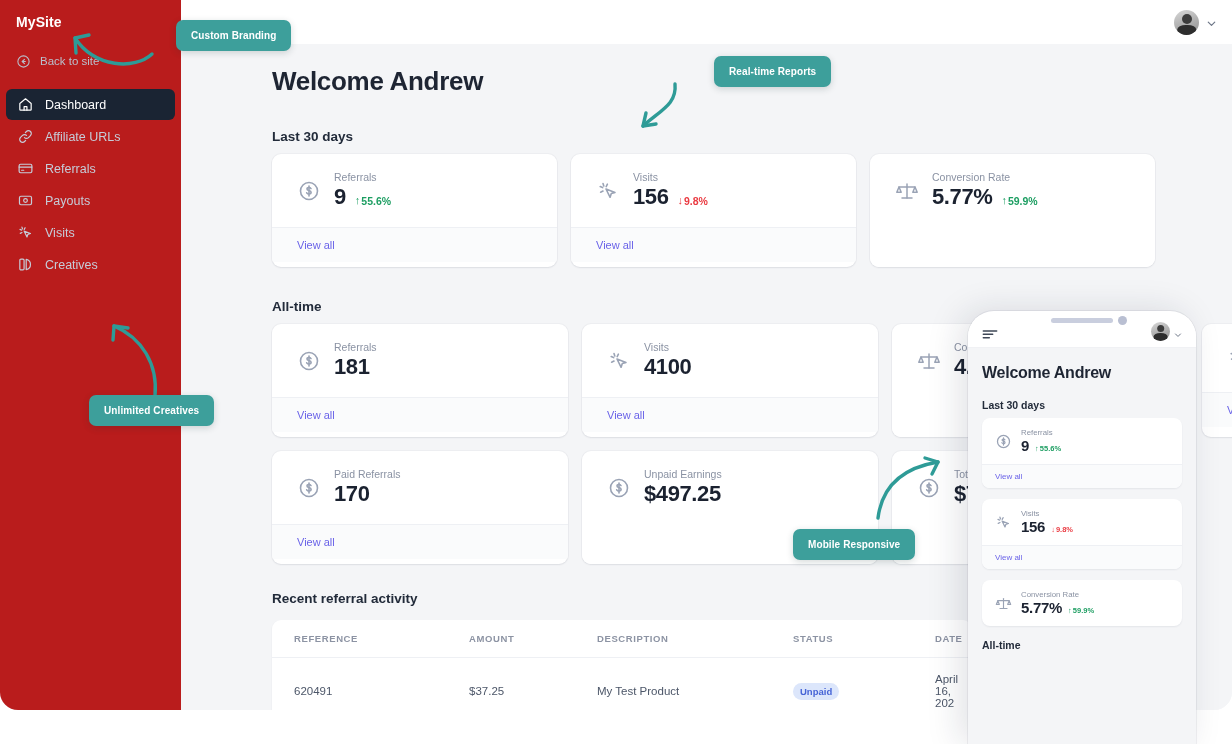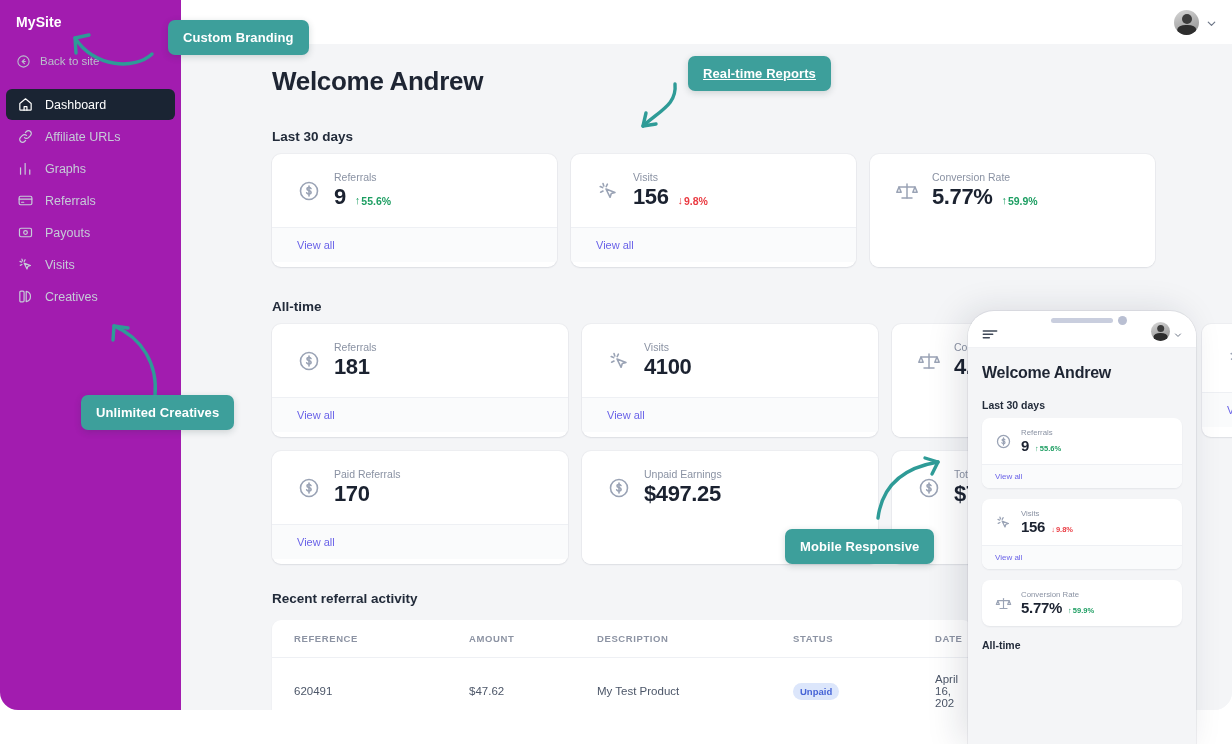--- a/index.html
+++ b/index.html
@@ -15,21 +15,21 @@
   
   .app-window {
     position: absolute; left: 0; top: 0; width: 1232px; height: 710px;
     border-radius: 0 0 18px 18px;
     overflow: hidden; background: #f5f6f8;
   }
 
   
   .sidebar {
     position: absolute; left: 0; top: 0; width: 181px; height: 710px;
-    background: #a21caf; color: #dfe3ea;
+    background: #b91c1c; color: #dfe3ea;
   }
   .brand {
     padding: 14px 0 0 16px; font-size: 14px; font-weight: 600; color: #ffffff;
     letter-spacing: .1px;
   }
   .back-to-site {
     display: flex; align-items: center; gap: 9px;
     padding: 0 16px; height: 30px; margin-top: 16px;
     font-size: 11.5px; color: #b9c0cc;
   }
@@ -173,25 +173,25 @@
   .ph-valrow { display:flex; align-items:baseline; gap:6px; }
   .ph-value { font-size: 15px; font-weight:700; color:#1b2230; letter-spacing:-.3px; }
   .ph-delta { font-size: 7.5px; font-weight:700; display:flex; align-items:center; gap:1px; }
   .ph-delta.up { color:#1d9e62; } .ph-delta.down { color:#ea3b42; }
   .ph-foot { border-top:1px solid #eef0f4; background:#fafbfc; padding: 7px 0 7px 13px;
     font-size: 8px; color:#6a63e8; }
 
   
   .badge {
     position: absolute; background:#3d9f9b; color:#fff; border-radius: 7px;
-    font-size: 13px; font-weight: 600; padding: 10px 15px; letter-spacing: .1px;
-    box-shadow: 0 2px 7px rgba(20,50,50,.18); white-space: nowrap; z-index: 30;
+    font-size: 10px; font-weight: 600; padding: 10px 15px; letter-spacing: .1px;
+    box-shadow: 0 2px 7px rgba(20,50,50,.18); white-space: nowrap; z-index: 30; margin-left: 8px;
   }
   #badge-branding { left: 168px; top: 20px; }
-  #badge-reports  { left: 688px; top: 56px; text-decoration: underline; }
+  #badge-reports  { left: 706px; top: 56px; }
   #badge-creatives{ left: 81px;  top: 395px; }
   #badge-mobile   { left: 785px; top: 529px; }
 
   .arrow { position: absolute; z-index: 29; pointer-events: none; }
   #arrow-branding { left: 55px; top: 20px; }
   #arrow-reports  { left: 625px; top: 80px; }
   #arrow-creatives{ left: 100px; top: 316px; }
   #arrow-mobile   { left: 870px; top: 452px; }
 </style>
 </head>
@@ -231,30 +231,20 @@
           <span class="ic">
             <svg viewBox="0 0 24 24" fill="none" stroke="currentColor" stroke-width="1.7" stroke-linecap="round" stroke-linejoin="round">
               <path d="M10.5 13.5a4 4 0 0 0 5.7 0l2.8-2.8a4 4 0 0 0-5.7-5.7l-1.5 1.5"></path>
               <path d="M13.5 10.5a4 4 0 0 0-5.7 0L5 13.3a4 4 0 0 0 5.7 5.7l1.5-1.5"></path>
             </svg>
           </span>
           <span>Affiliate URLs</span>
         </div>
 
 
-        <div class="nav-item">
-          <span class="ic">
-            <svg viewBox="0 0 24 24" fill="none" stroke="currentColor" stroke-width="1.7" stroke-linecap="round" stroke-linejoin="round">
-              <path d="M5 20V11"></path>
-                <path d="M11.5 20V5"></path>
-                <path d="M18 20v-6"></path>
-            </svg>
-          </span>
-          <span>Graphs</span>
-        </div>
 
         <div class="nav-item">
           <span class="ic">
             <svg viewBox="0 0 24 24" fill="none" stroke="currentColor" stroke-width="1.7" stroke-linecap="round" stroke-linejoin="round">
               <rect x="3" y="6" width="18" height="12" rx="2"></rect>
                 <path d="M3 10h18"></path>
                 <path d="M6.5 14.5h3"></path>
             </svg>
           </span>
           <span>Referrals</span>
@@ -535,21 +525,21 @@
             <th>REFERENCE</th>
             <th>AMOUNT</th>
             <th>DESCRIPTION</th>
             <th>STATUS</th>
             <th>DATE</th>
           </tr>
             </thead>
           <tbody>
             <tr>
               <td>620491</td>
-              <td>$47.62</td>
+              <td>$37.25</td>
               <td>My Test Product</td>
               <td>
                 <span class="badge-unpaid">Unpaid</span>
               </td>
               <td>April 16, 202</td>
             </tr>
 
           </tbody>
         </table>
       </div>

